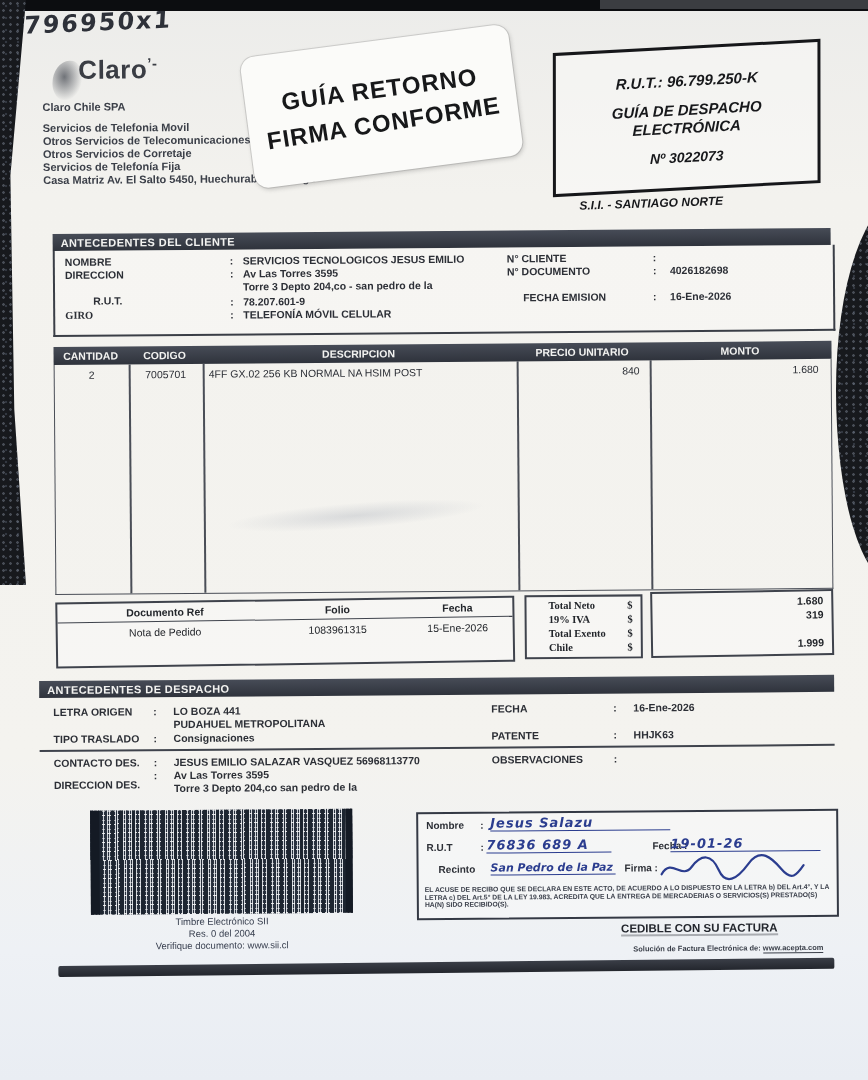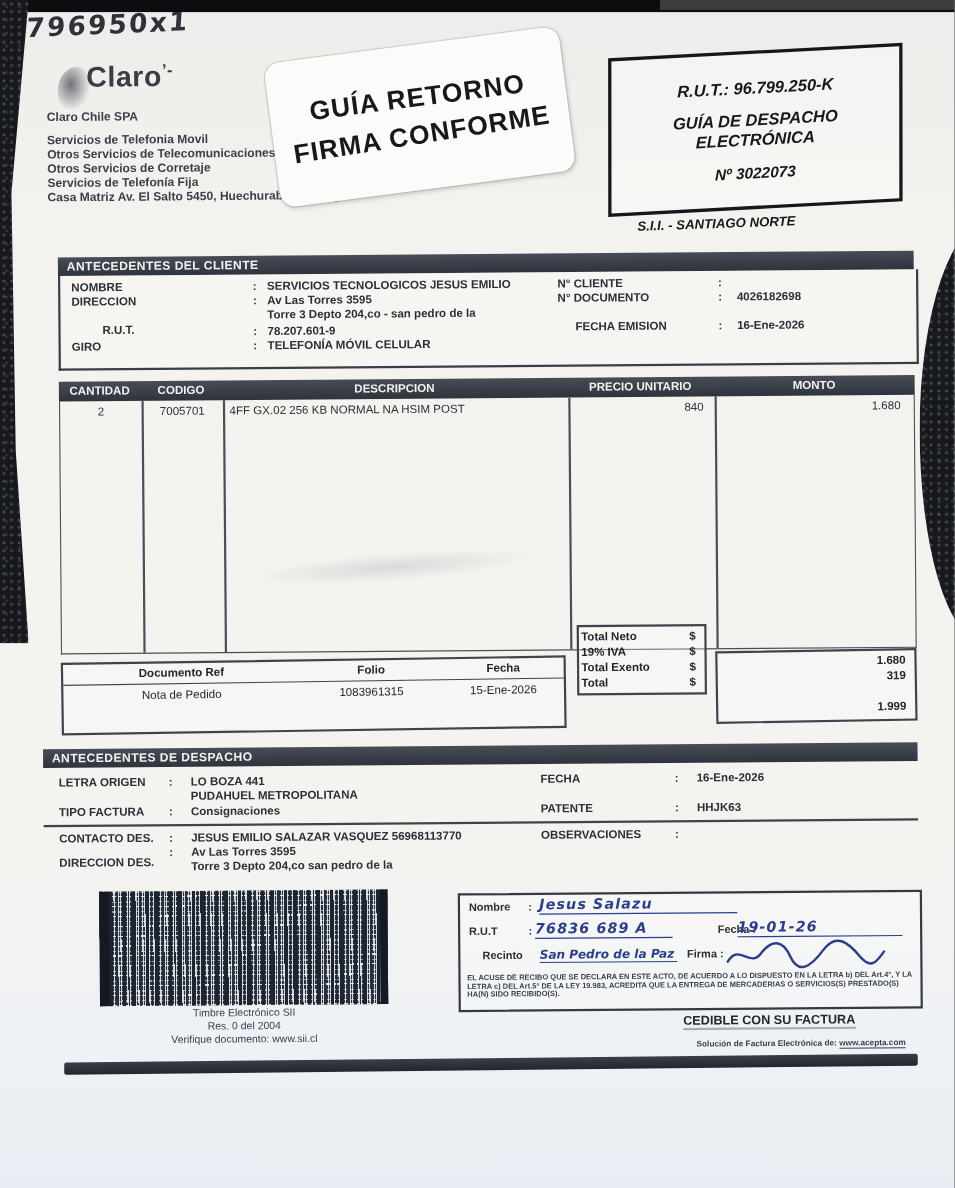--- a/index.html
+++ b/index.html
@@ -79,23 +79,23 @@
           background:radial-gradient(ellipse,rgba(120,130,150,.22),rgba(120,130,150,0) 70%);transform:rotate(-4deg);}
 
   
   .refbox{position:absolute;left:55px;top:598px;width:455px;height:62px;border:2px solid #3f434c;
           background:rgba(255,255,255,.3);font-size:10.5px;transform:rotate(-0.4deg);}
   .refhead{display:flex;font-weight:bold;border-bottom:1.5px solid #3f434c;padding:3px 0;}
   .refrow{display:flex;padding:4px 0;}
   .ref-c1{width:215px;text-align:center;} .ref-c2{width:130px;text-align:center;} .ref-c3{flex:1;text-align:center;}
 
   
-  .totlabels{position:absolute;left:524px;top:569px;width:118px;height:64px;border:2px solid #3f434c;
-             font-size:10.5px;font-weight:bold;padding:2px 0 0 2px;box-sizing:border-box;line-height:14px;
-             background:rgba(255,255,255,.3);}
+  .totlabels{position:absolute;left:524px;top:596px;width:118px;height:64px;border:2px solid #3f434c;
+             font-size:10.5px;font-weight:bold;padding:2px 0 0 22px;box-sizing:border-box;line-height:14px;
+             background:rgba(255,255,255,.3);font-family:Liberation Serif, serif;}
   .totlabels .lr{display:flex;justify-content:space-between;padding-right:8px;}
   .totvals{position:absolute;left:650px;top:593px;width:183px;height:66px;border:2px solid #3f434c;
            font-size:10.5px;font-weight:bold;text-align:right;padding:2px 8px 0 0;box-sizing:border-box;
            line-height:14px;background:rgba(255,255,255,.3);transform:rotate(-0.5deg);}
 
   
   .dfield{position:absolute;font-size:10.5px;font-weight:bold;color:#2c2f36;white-space:nowrap;}
   .dline{position:absolute;left:38px;top:747px;width:795px;height:1.5px;background:#3f434c;}
 
   
@@ -171,21 +171,21 @@
 
       <div class="crow" style="left:10px;top:18px;">DIRECCION</div>
       <div class="crow" style="left:175px;top:18px;">:</div>
       <div class="crow" style="left:188px;top:18px;">Av Las Torres 3595</div>
       <div class="crow" style="left:188px;top:31px;">Torre 3 Depto 204,co -  san pedro de la</div>
 
       <div class="crow" style="left:10px;top:44px;padding-left:28px;">R.U.T.</div>
       <div class="crow" style="left:175px;top:46px;">:</div>
       <div class="crow" style="left:188px;top:46px;">78.207.601-9</div>
 
-      <div class="crow" style="left:10px;top:59px;">GIRO</div>
+      <div class="crow" style="left:10px;top:59px;font-family:Liberation Serif, serif;">GIRO</div>
       <div class="crow" style="left:175px;top:59px;">:</div>
       <div class="crow" style="left:188px;top:59px;">TELEFONÍA MÓVIL CELULAR</div>
 
       <div class="crow" style="left:452px;top:5px;">N° CLIENTE</div>
       <div class="crow" style="left:598px;top:5px;">:</div>
       <div class="crow" style="left:615px;top:5px;"></div>
 
       <div class="crow" style="left:452px;top:18px;">N° DOCUMENTO</div>
       <div class="crow" style="left:598px;top:18px;">:</div>
       <div class="crow" style="left:615px;top:18px;">4026182698</div>
@@ -237,38 +237,38 @@
         </div>
       <div class="lr">
           <span>19% IVA</span>
           <span>$</span>
         </div>
       <div class="lr">
           <span>Total Exento</span>
           <span>$</span>
         </div>
       <div class="lr">
-          <span>Total</span>
+          <span>Chile</span>
           <span>$</span>
         </div>
     </div>
     <div class="totvals">
       <div>1.680</div>
       <div>319</div>
       <div>&nbsp;</div>
       <div>1.999</div>
     </div>
 
     <div class="bar bar-dispatch">ANTECEDENTES DE DESPACHO</div>
 
     <div class="dfield" style="left:52px;top:703px;">LETRA ORIGEN</div>
     <div class="dfield" style="left:152px;top:703px;">:</div>
     <div class="dfield" style="left:172px;top:703px;">LO BOZA 441</div>
     <div class="dfield" style="left:172px;top:716px;">PUDAHUEL  METROPOLITANA</div>
-    <div class="dfield" style="left:52px;top:730px;">TIPO FACTURA</div>
+    <div class="dfield" style="left:52px;top:730px;">TIPO TRASLADO</div>
     <div class="dfield" style="left:152px;top:730px;">:</div>
     <div class="dfield" style="left:172px;top:730px;">Consignaciones</div>
 
     <div class="dline"></div>
 
     <div class="dfield" style="left:52px;top:754px;">CONTACTO DES.</div>
     <div class="dfield" style="left:152px;top:754px;">:</div>
     <div class="dfield" style="left:172px;top:754px;">JESUS EMILIO SALAZAR VASQUEZ 56968113770</div>
     <div class="dfield" style="left:52px;top:776px;text-align:right;">DIRECCION DES.</div>
     <div class="dfield" style="left:152px;top:767px;">:</div>

